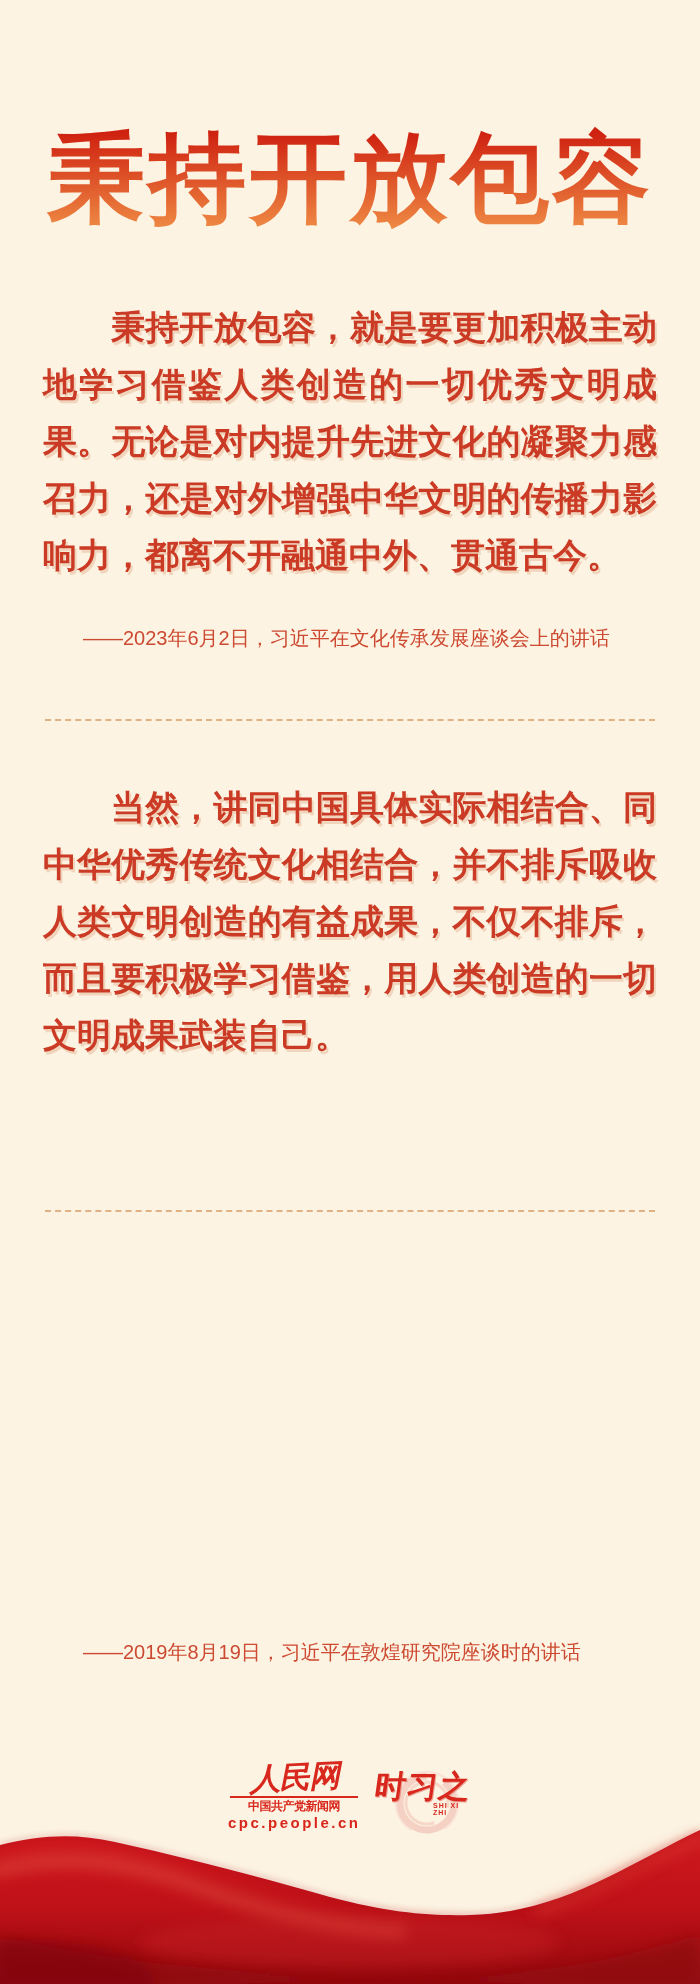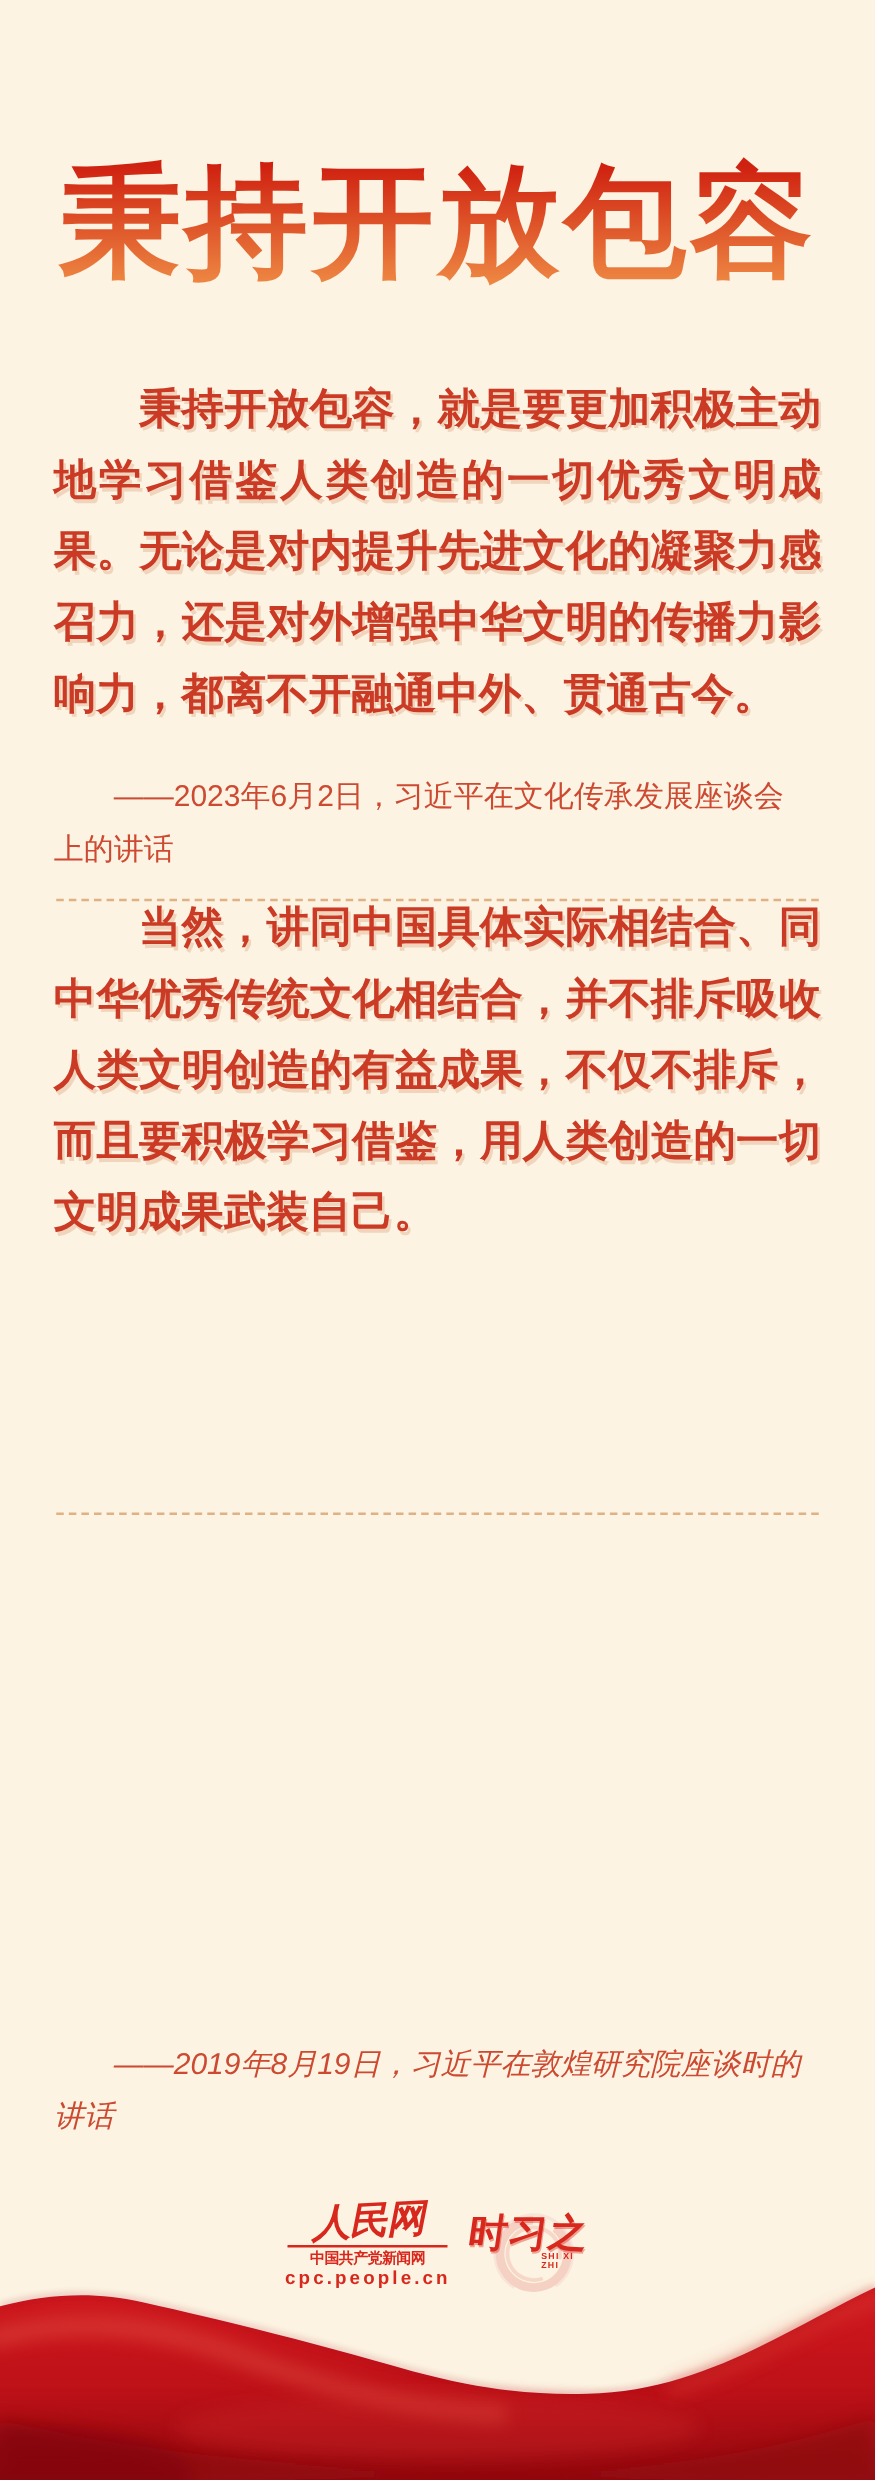--- a/index.html
+++ b/index.html
@@ -24,32 +24,32 @@
   }
 
   .quote-text{
     position:absolute;left:43px;right:43px;margin:0;
     font-size:34px;line-height:57px;font-weight:700;
     color:var(--body,#cb3a24);
     text-align:justify;text-indent:2em;
     text-shadow:2px 3px 0 rgba(216,150,110,.32);
   }
   .q1{top:299px;}
-  .q2{top:714px;}
+  .q2{top:779px;}
   .q3{top:1232px;}
 
   .attribution{
     position:absolute;left:43px;right:59px;margin:0;
-    font-size:24px;line-height:42px;font-weight:400;
+    font-size:20px;line-height:42px;font-weight:400;
     color:var(--attr,#cd4a32);
     text-align:left;text-indent:2em;
   }
   .a1{top:617px;}
   .a2{top:1063px;}
-  .a3{top:1631px;font-style:italic;}
+  .a3{top:1631px;}
 
   .divider{
     position:absolute;left:45px;right:45px;height:0;
     border-top:2px dashed var(--divider,#e0b185);
   }
   .d1{top:719px;}
   .d2{top:1210px;}
 
   
   .people-logo{

